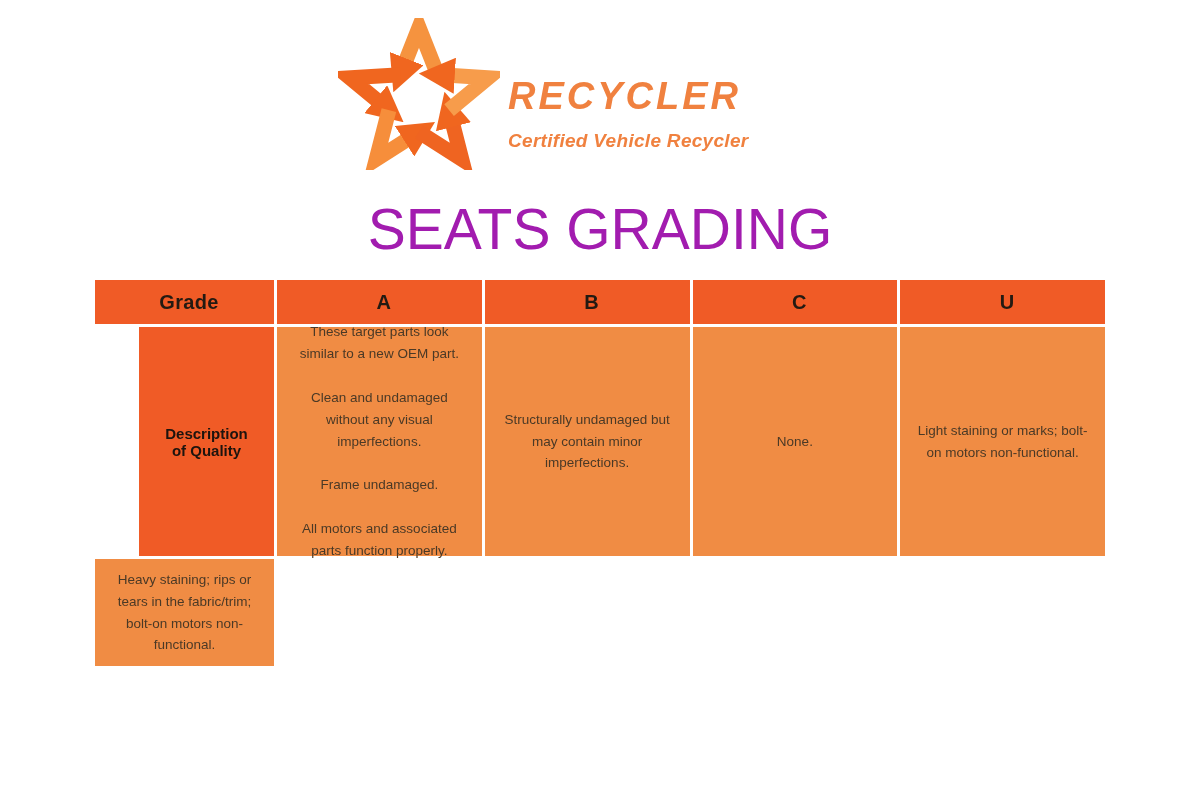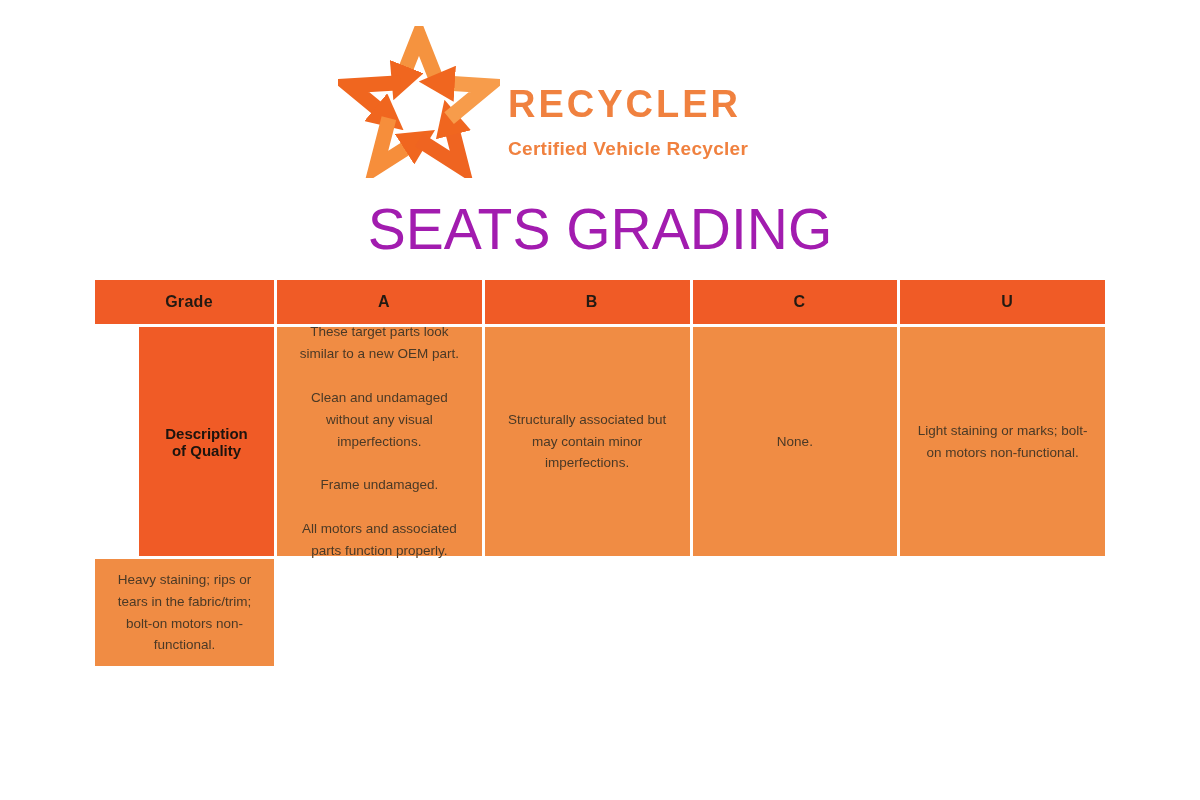--- a/index.html
+++ b/index.html
@@ -5,21 +5,21 @@
   * { box-sizing: border-box; margin: 0; padding: 0; }
   html, body { width: 1200px; height: 800px; }
   body {
     position: relative;
     background: #ffffff;
     font-family: "Liberation Sans", sans-serif;
     overflow: hidden;
   }
 
   
-  .logo { position: absolute; left: 338px; top: 26px; display: flex; }
+  .logo { position: absolute; left: 338px; top: 18px; display: flex; font-style: italic; }
   .logo-star { width: 162px; height: 152px; }
   .logo-text { margin-left: 8px; margin-top: 58px; }
   .brand {
     font-size: 38px;
     font-weight: bold;
     letter-spacing: 3px;
     color: #F0813F;
     line-height: 1.1;
   }
   .tagline {
@@ -56,21 +56,21 @@
   }
   .cell {
     display: flex;
     align-items: center;
     justify-content: center;
     text-align: center;
   }
   .cell-dark  { background: #F05B26; }
   .cell-light { background: #F08C44; }
   .head-label {
-    font-size: 16px;
+    font-size: 20px;
     font-weight: bold;
     color: #231a12;
     letter-spacing: 0.3px;
     padding-left: 9px;
   }
   .row-label {
     font-size: 15px;
     font-weight: bold;
     color: #1d140e;
     padding: 0 18px;
@@ -120,19 +120,19 @@
   <div class="cell cell-dark head-label">U</div>
 
   <div class="cell cell-dark row-label">Description of Quality</div>
   <div class="cell cell-light body-text desc-a">These target parts look similar to a new OEM part.
 
 Clean and undamaged without any visual imperfections.
 
 Frame undamaged.
 
 All motors and associated parts function properly.</div>
-  <div class="cell cell-light body-text">Structurally associated but may contain minor imperfections.</div>
+  <div class="cell cell-light body-text">Structurally undamaged but may contain minor imperfections.</div>
 
   <div class="cell cell-light body-text">None.</div>
   <div class="cell cell-light body-text">Light staining or marks; bolt-on motors non-functional.</div>
   <div class="cell cell-light body-text">Heavy staining; rips or tears in the fabric/trim; bolt-on motors non-functional.</div>
 
 </div>
 
 </body></html>

